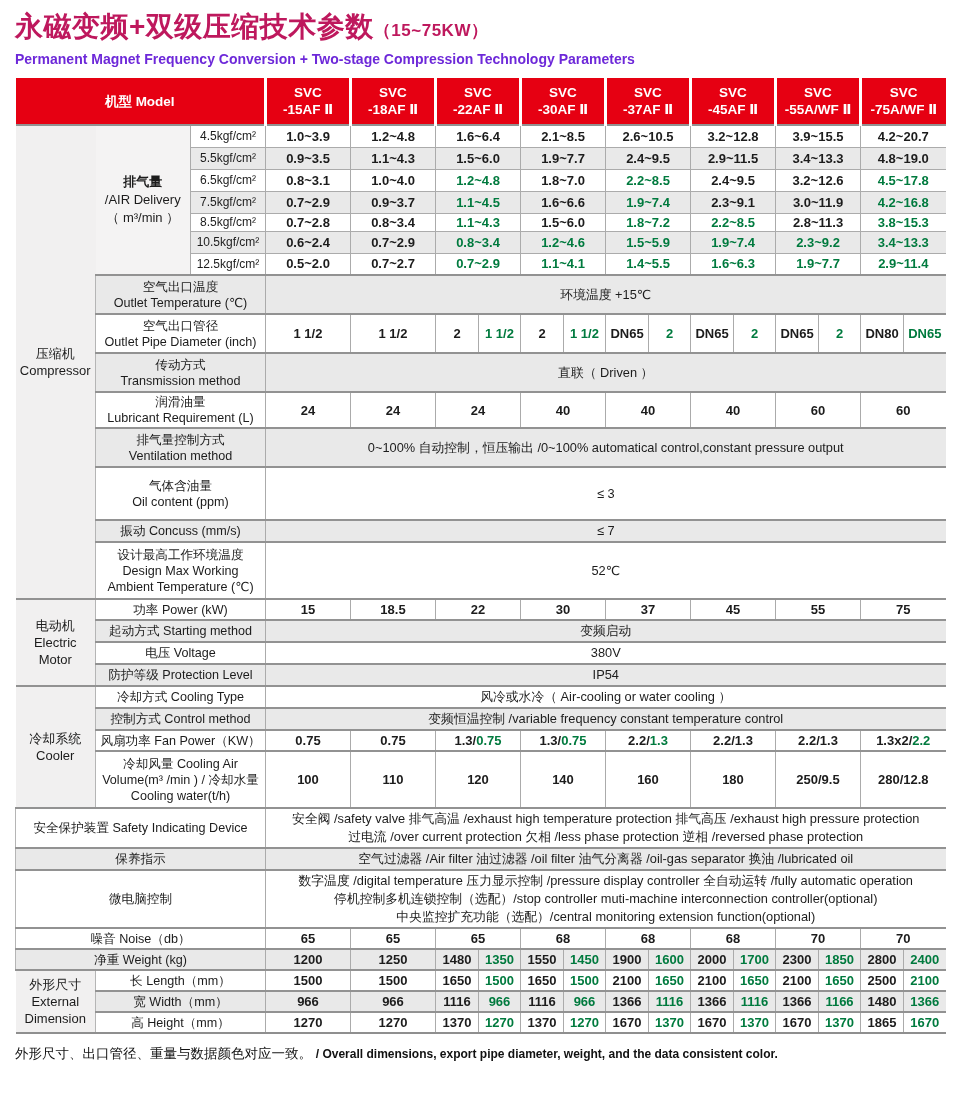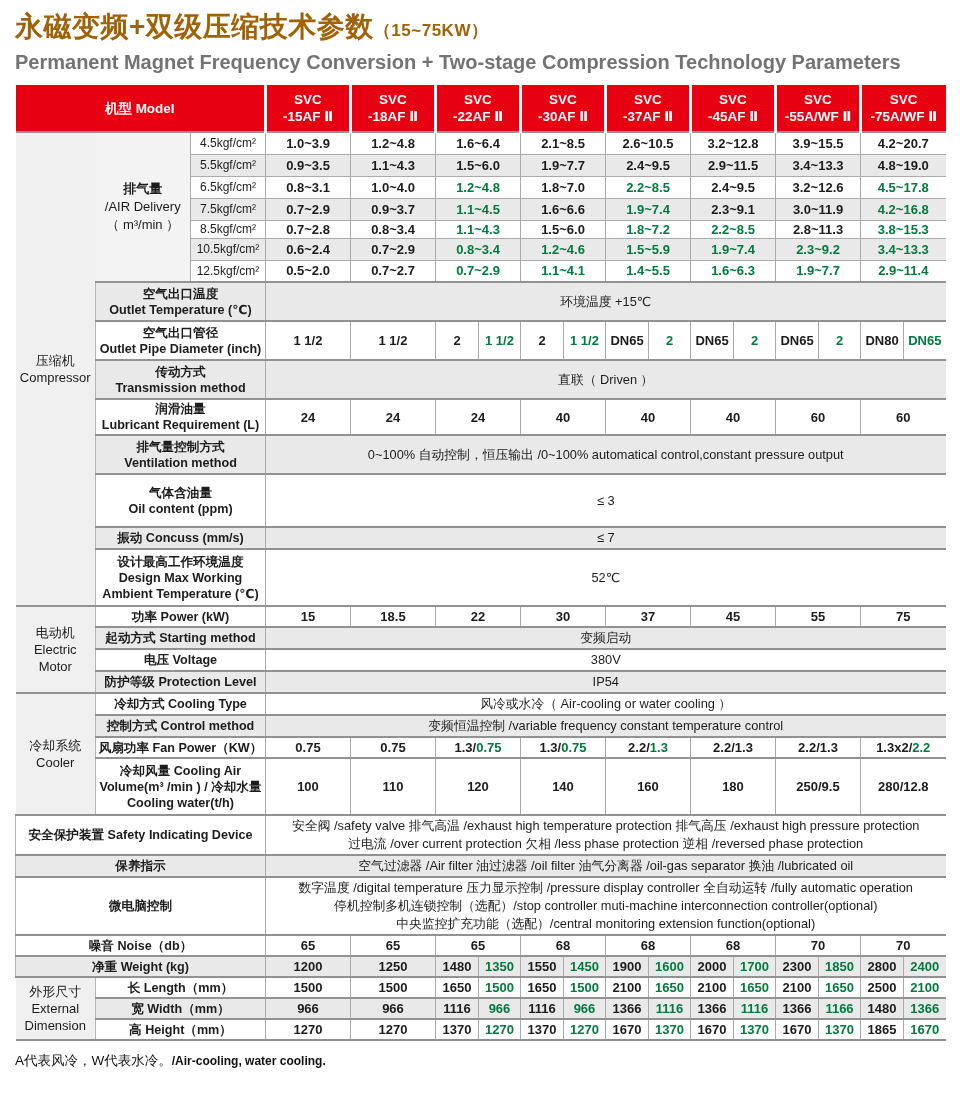--- a/index.html
+++ b/index.html
@@ -1,32 +1,32 @@
 <!DOCTYPE html>
 <html><head>
 <meta charset="utf-8">
 <style>
   html,body{margin:0;padding:0;background:#fff;}
   body{width:960px;height:1114px;font-family:"Liberation Sans","DejaVu Sans",sans-serif;color:#231815;overflow:hidden;}
   .page{padding:6px 15px 0 15px;}
-  .title{color:#a16207;font-weight:bold;font-size:28px;letter-spacing:.5px;line-height:34px;margin-top:4px;}
+  .title{color:#be185d;font-weight:bold;font-size:28px;letter-spacing:.5px;line-height:34px;margin-top:4px;}
   .title .kw{font-size:17px;}
-  .subtitle{color:#737373;font-weight:bold;font-size:20px;margin-top:3px;}
+  .subtitle{color:#6d28d9;font-weight:bold;font-size:14px;margin-top:3px;}
   table{border-collapse:collapse;table-layout:fixed;width:930px;margin-top:11px;border-bottom:2px solid #8f8f8f;}
   th{padding:0;}
   th.mh,th.mc{background:#e60012;color:#fff;font-weight:bold;font-size:13.5px;height:46px;line-height:17px;}
   th.mc{border-left:3px solid #fff;}
   tr.mj>td{border-top:2px solid #929292;}
   tr.mn>td{border-top:1px solid #ababab;}
   td{font-size:13px;text-align:center;vertical-align:middle;padding:1px;color:#1c1c1c;}
   tr.g>td{background:#e9e9e9;}
   td.grp{background:#f1f0f0;font-size:13px;line-height:17px;}
   td.airlab{background:#f4f3f3;font-size:13px;line-height:18px;font-weight:bold;}
   td.airlab .thin{font-weight:normal;}
-  td.lab{font-size:12.6px;line-height:16px;border-left:1px solid #b5b5b5;font-weight:bold;}
+  td.lab{font-size:12.6px;line-height:16px;border-left:1px solid #b5b5b5;}
   td.press{font-size:12px;border-left:1px solid #ababab;}
   td.v{border-left:1px solid #ababab;}
   td.num{font-weight:bold;}
   td.spanv{font-size:12.8px;line-height:18px;}
   .gr{color:#007a3e;font-weight:bold;}
   .notes{margin-top:9px;font-size:13.5px;line-height:22px;color:#111;}
   .note-en{font-weight:bold;font-size:12px;}
 </style>
 </head>
 <body>
@@ -479,15 +479,15 @@
             <td class="v num">1670</td>
             <td class="v num gr">1370</td>
             <td class="v num">1865</td>
             <td class="v num gr">1670</td>
           </tr>
         </tbody>
       </table>
     </div>
 
   <div class="notes">
-    <div><span>A代表风冷，W代表水冷。</span><span class="note-en">/Air-cooling, water cooling.</span></div>
+    <div><span>外形尺寸、出口管径、重量与数据颜色对应一致。</span> <span class="note-en">/ Overall dimensions, export pipe diameter, weight, and the data consistent color.</span></div>
   </div>
 </div>
 
 </body></html>

